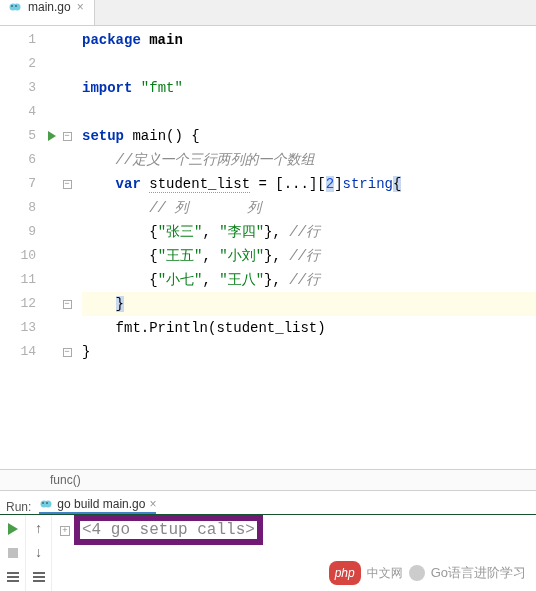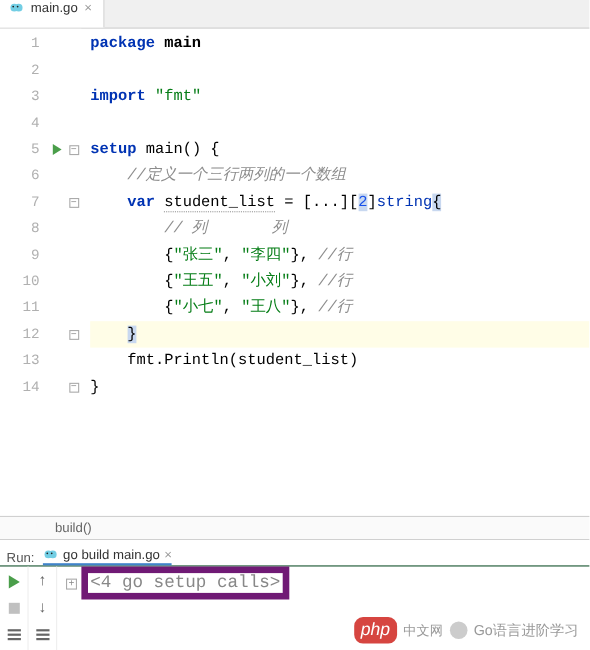--- a/index.html
+++ b/index.html
@@ -210,21 +210,21 @@
     bottom: 6px;
     display: flex;
     align-items: center;
     gap: 6px;
     font-family: -apple-system, Segoe UI, Arial, sans-serif;
     pointer-events: none;
   }
   .php-badge {
     background: #d64540;
     color: #fff;
-    font-size: 16px;
+    font-size: 12px;
     font-style: italic;
     padding: 1px 6px;
     border-radius: 8px;
   }
   .php-text { color: #999; font-size: 12px; }
   .wechat {
     width: 16px; height: 16px;
     background: #ccc;
     border-radius: 50%;
     display: inline-block;
@@ -321,21 +321,21 @@
     <div class="code-line">        <span class="punct">{</span><span class="str">"张三"</span><span class="punct">, </span><span class="str">"李四"</span><span class="punct">}, </span><span class="cmt">//行</span></div>
     <div class="code-line">        <span class="punct">{</span><span class="str">"王五"</span><span class="punct">, </span><span class="str">"小刘"</span><span class="punct">}, </span><span class="cmt">//行</span></div>
     <div class="code-line">        <span class="punct">{</span><span class="str">"小七"</span><span class="punct">, </span><span class="str">"王八"</span><span class="punct">}, </span><span class="cmt">//行</span></div>
     <div class="code-line hl-line">    <span class="punct sel">}</span></div>
     <div class="code-line">    <span class="type">fmt.Println</span><span class="punct">(</span><span class="ident">student_list</span><span class="punct">)</span></div>
     <div class="code-line"><span class="punct">}</span></div>
   </div>
 </div>
 
 <div class="breadcrumb">
-  <span>build()</span>
+  <span>func()</span>
 </div>
 
 <div class="run-panel">
   <div class="run-header">
     <span class="run-label">Run:</span>
     <span class="run-config">
       <span class="go-icon">
         <svg width="14" height="14" viewBox="0 0 14 14">
             <circle cx="5" cy="7" r="3.5" fill="#73cee4"></circle>
             <circle cx="9" cy="7" r="3.5" fill="#73cee4"></circle>

